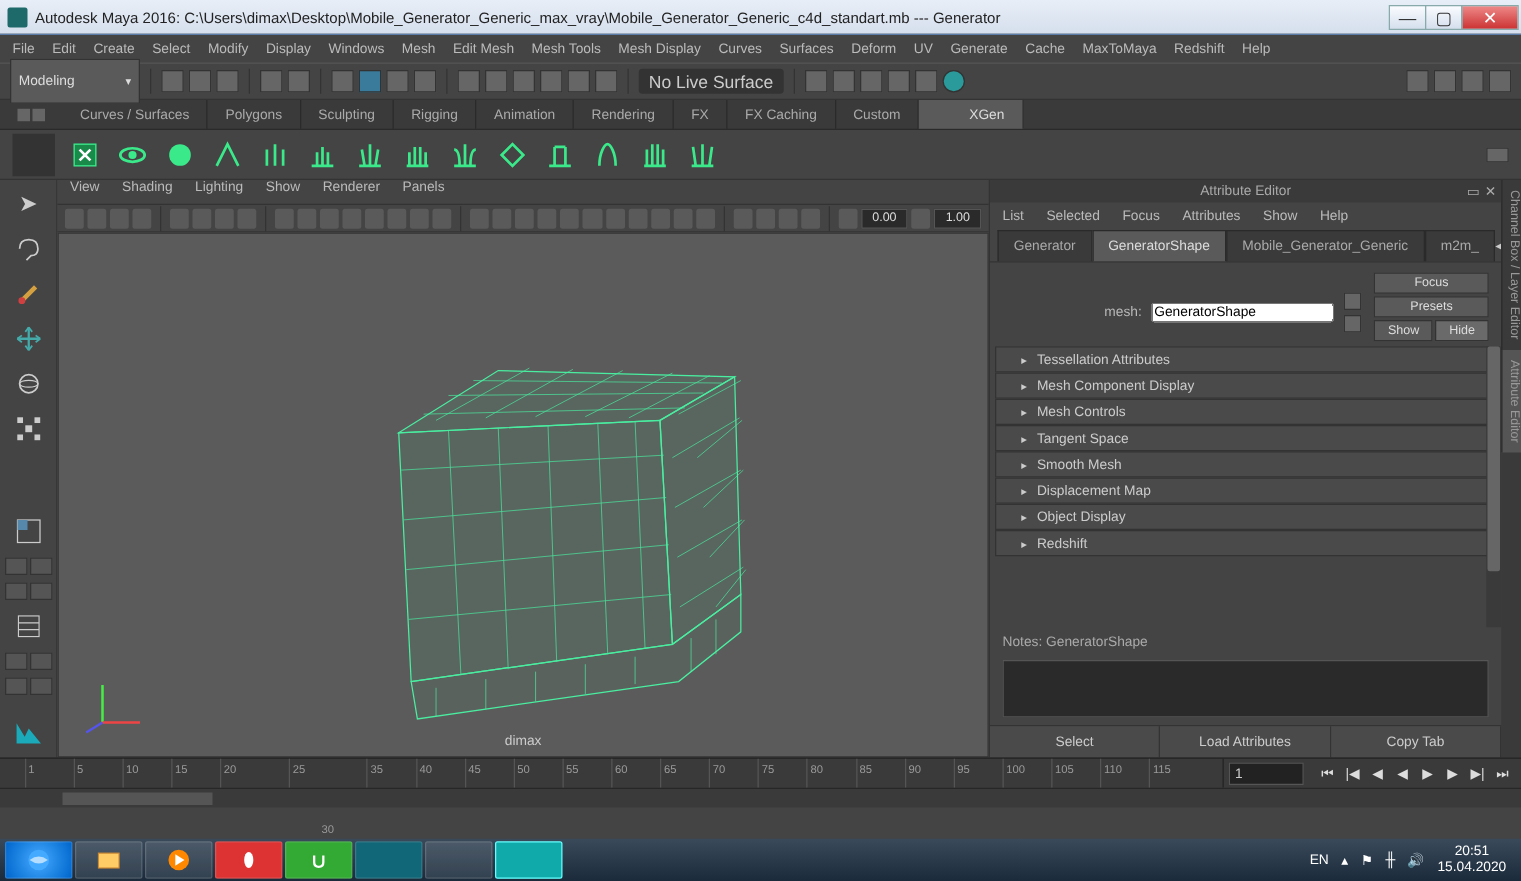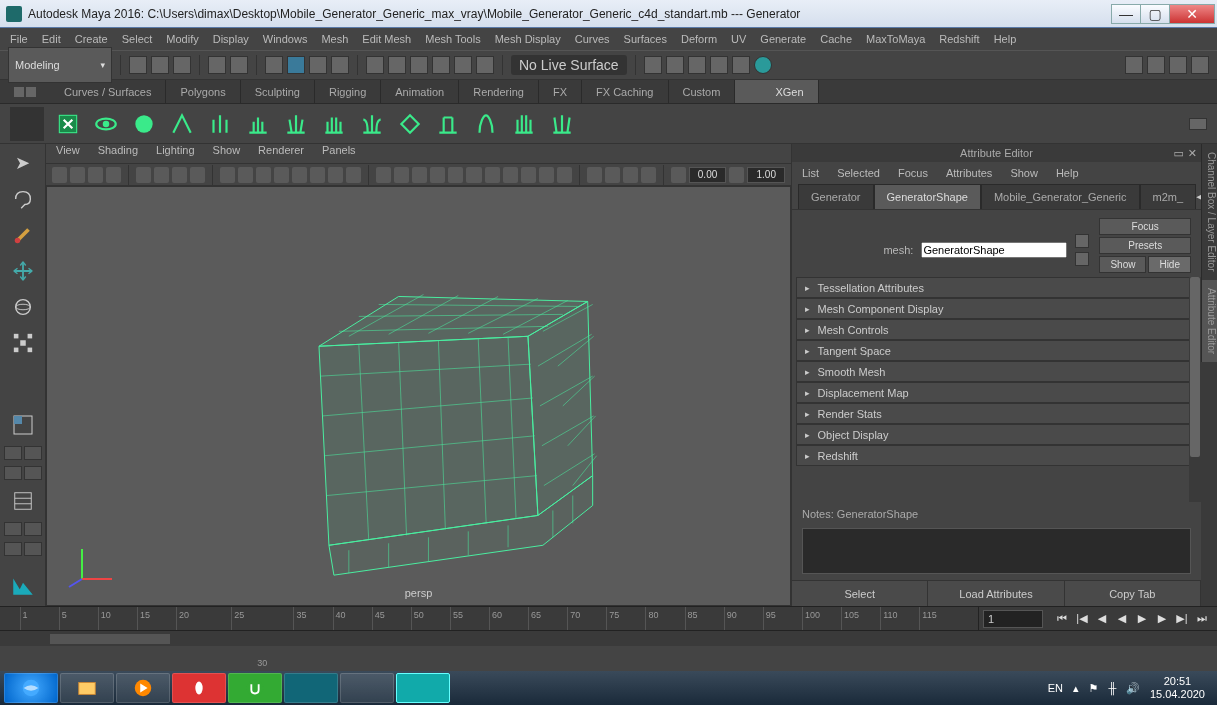--- a/index.html
+++ b/index.html
@@ -65,21 +65,21 @@
 .rp-menu { height:22px; display:flex; align-items:center; gap:18px; padding:0 10px; color:#bbb;}
 .rp-tabs { height:26px; display:flex; align-items:stretch; border-bottom:1px solid #333; padding-left:6px; gap:0;}
 .rp-tab { padding:0 12px; display:flex; align-items:center; background:#3a3a3a; border:1px solid #2a2a2a; border-bottom:none; color:#aaa; font-size:11px; white-space:nowrap;}
 .rp-tab.active { background:#5a5a5a; color:#ddd;}
 .rp-tabs .arrow{ width:14px; display:flex; align-items:center; justify-content:center; color:#ccc; background:#444;}
 .rp-head-btns { display:flex; flex-direction:column; gap:2px; margin-left:auto;}
 .rp-head-btns .b { background:#5a5a5a; color:#ddd; padding:2px 10px; text-align:center; border:1px solid #333; font-size:10px;}
 .rp-head-btns .row { display:flex; gap:2px;}
 .rp-head-btns .row .b{flex:1;}
 .rp-sections { flex:1; overflow:hidden; padding:0 10px 0 4px; position:relative;}
-.rp-sec { height:21px; background:#4a4a4a; border:1px solid #333; margin-bottom:0; display:flex; align-items:center; padding:0 8px; color:#ccc; font-size:11px;}
+.rp-sec { height:21px; background:#4a4a4a; border:1px solid #333; margin-bottom:0; display:flex; align-items:center; padding:0 20px; color:#ccc; font-size:11px;}
 .rp-sec::before { content:"▸"; margin-right:8px; font-size:9px; color:#ccc;}
 .rp-scroll { position:absolute; right:0; top:0; bottom:0; width:12px; background:#3a3a3a;}
 .rp-scroll .thumb{ position:absolute; top:0; height:80%; left:1px; right:1px; background:#666; border-radius:2px;}
 .rp-notes { padding:6px 10px; color:#aaa; font-size:11px;}
 .rp-notes-box { height:46px; background:#2a2a2a; margin:2px 10px 6px; border:1px solid #555;}
 .rp-bottom { display:flex; height:26px; border-top:1px solid #333;}
 .rp-bottom .btn { flex:1; display:flex; align-items:center; justify-content:center; background:#4a4a4a; border-right:1px solid #333; color:#ccc;}
 
 .vert-label { width:16px; background:#3a3a3a; color:#999; font-size:10px; writing-mode:vertical-rl; text-align:center; padding:8px 0; border-left:1px solid #2a2a2a;}
 .right-strip { width:16px; background:#3a3a3a; display:flex; flex-direction:column;}
@@ -446,21 +446,21 @@
             <path d="M525 310 L525 338"></path>
         </g>
       </svg>
       <div class="axis-gizmo">
         <svg width="50" height="50" viewBox="0 0 50 50">
           <line x1="15" y1="40" x2="15" y2="10" stroke="#4e4" stroke-width="2"></line>
           <line x1="15" y1="40" x2="45" y2="40" stroke="#e44" stroke-width="2"></line>
           <line x1="15" y1="40" x2="2" y2="48" stroke="#55e" stroke-width="2"></line>
         </svg>
       </div>
-      <div class="persp-label">persp</div>
+      <div class="persp-label">dimax</div>
     </div>
   </div>
 
   <div class="right-panel">
     <div class="rp-title">
       <span>Attribute Editor</span>
       <div class="rp-ctrls">
           <span>▭</span>
           <span>✕</span>
         </div>
@@ -499,21 +499,20 @@
         </div>
       </div>
     </div>
     <div class="rp-sections">
       <div class="rp-sec">Tessellation Attributes</div>
       <div class="rp-sec">Mesh Component Display</div>
       <div class="rp-sec">Mesh Controls</div>
       <div class="rp-sec">Tangent Space</div>
       <div class="rp-sec">Smooth Mesh</div>
       <div class="rp-sec">Displacement Map</div>
-      <div class="rp-sec">Render Stats</div>
       <div class="rp-sec">Object Display</div>
       <div class="rp-sec">Redshift</div>
       <div class="rp-scroll">
           <div class="thumb"></div>
         </div>
     </div>
     <div class="rp-notes">Notes: GeneratorShape</div>
     <div class="rp-notes-box"></div>
     <div class="rp-bottom">
       <div class="btn">Select</div>

